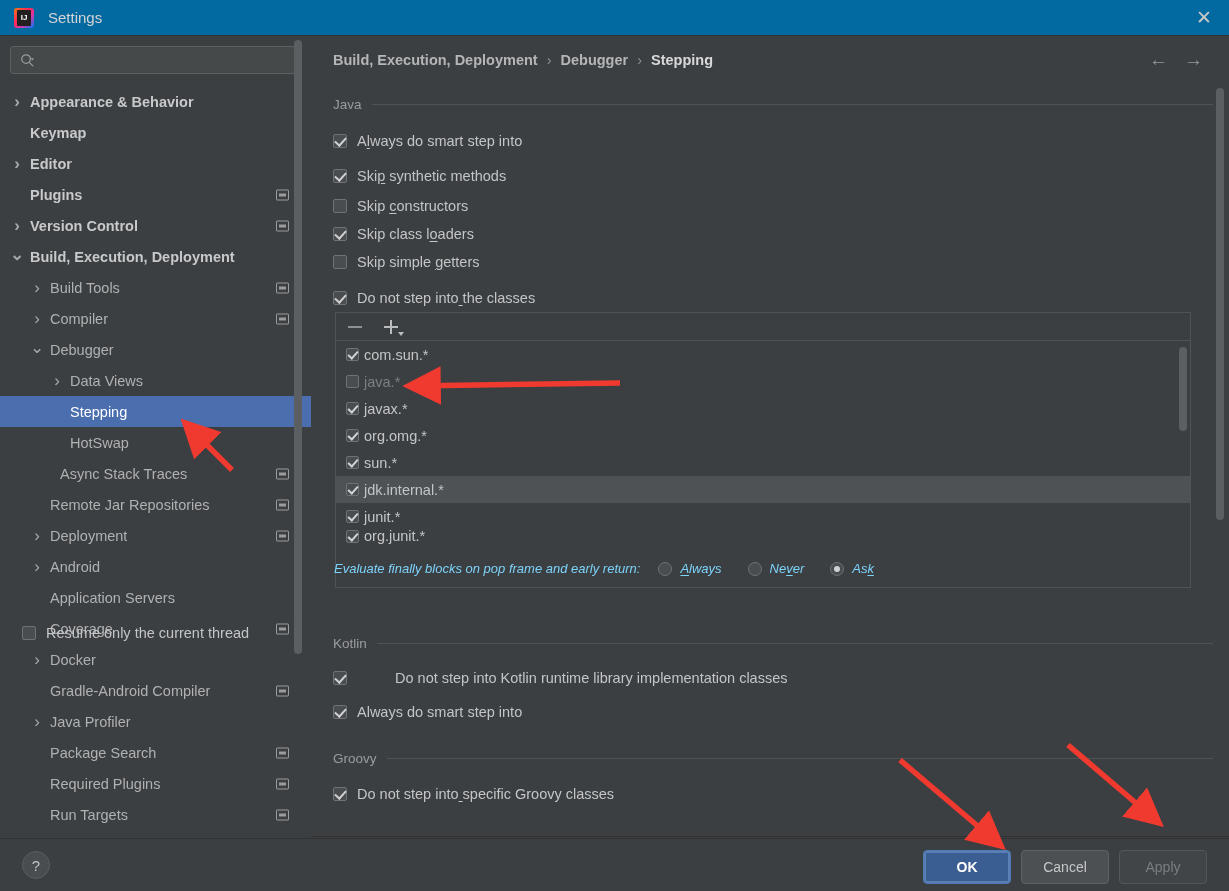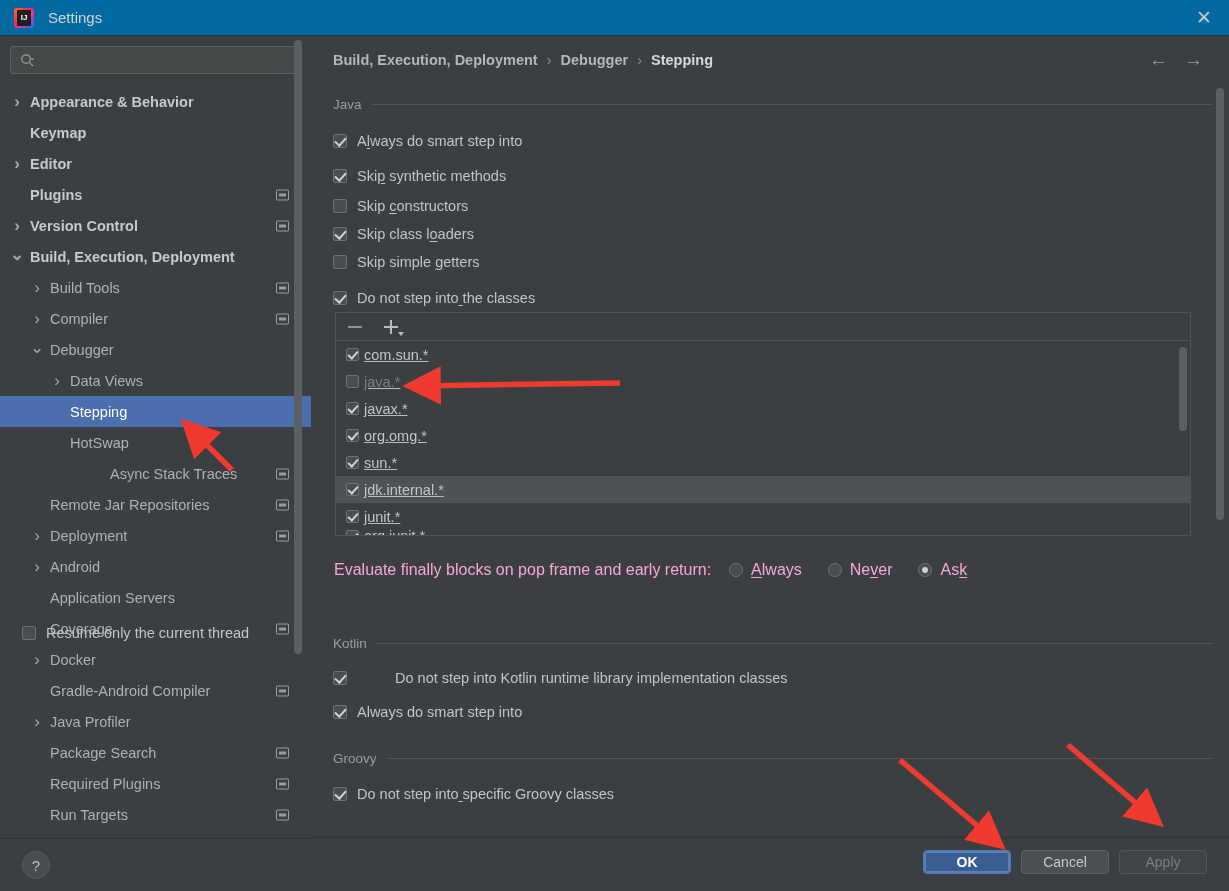--- a/index.html
+++ b/index.html
@@ -114,22 +114,22 @@
   }
   .cbox.checked::after {
     content: ""; position: absolute; left: 3px; top: 0px;
     width: 5px; height: 9px; border: solid #cfd1d3;
     border-width: 0 2px 2px 0; transform: rotate(42deg);
   }
   .mn { text-decoration: underline; text-underline-offset: 2px; }
 
   
   .listbox {
-    position: absolute; left: 335px; top: 312px; width: 856px; height: 224px;
-    border: 1px solid #4f5355; background: #3c3f41; overflow: hidden; text-decoration: underline;
+    position: absolute; left: 335px; top: 312px; width: 856px; height: 276px;
+    border: 1px solid #4f5355; background: #3c3f41; overflow: hidden;
   }
   .list-toolbar {
     height: 28px; border-bottom: 1px solid #4f5355; display: flex;
     align-items: center; padding-left: 12px; gap: 22px;
   }
   .tb-btn { position: relative; color: #a5a7a9; display: flex; align-items: center; }
   .tb-minus { width: 14px; height: 2px; background: #8e9092; }
   .tb-plus { position: relative; width: 14px; height: 14px; }
   .tb-plus::before { content:""; position:absolute; left:0; top:6px; width:14px; height:2px; background:#b9bbbd; }
   .tb-plus::after  { content:""; position:absolute; left:6px; top:0; width:2px; height:14px; background:#b9bbbd; }
@@ -155,21 +155,21 @@
     border-width: 0 2px 2px 0; transform: rotate(42deg);
   }
   .list-sb {
     position: absolute; right: 3px; top: 34px; width: 8px; height: 84px;
     background: #5c5f61; border-radius: 4px;
   }
 
   
   .radio-row {
     position: absolute; left: 334px; top: 561px; display: flex;
-    align-items: center; font-size: 16px; color: #f9a8d4;
+    align-items: center; font-size: 13px; color: #7dd3fc; font-style: italic;
   }
   .radio-label { margin-right: 18px; }
   .radio-opt { display: flex; align-items: center; margin-right: 26px; }
   .rbox {
     width: 14px; height: 14px; flex: 0 0 14px; border: 1px solid #6f7274;
     background: #4a4d4f; border-radius: 50%; margin-right: 8px; position: relative;
   }
   .rbox.on::after {
     content: ""; position: absolute; left: 3px; top: 3px;
     width: 6px; height: 6px; border-radius: 50%; background: #cfd1d3;
@@ -181,21 +181,21 @@
     background: #3c3f41; border-top: 1px solid #323232;
   }
   .help-btn {
     position: absolute; left: 22px; top: 12px; width: 28px; height: 28px;
     border-radius: 50%; background: #4a4d4f; border: 1px solid #5a5d5f;
     color: #c0c2c4; font-size: 15px; display: flex;
     align-items: center; justify-content: center;
   }
   .btns { position: absolute; right: 22px; top: 11px; display: flex; gap: 10px; }
   .btn {
-    height: 24px; min-width: 88px; padding: 0 18px; border-radius: 4px;
+    height: 34px; min-width: 88px; padding: 0 18px; border-radius: 4px;
     display: flex; align-items: center; justify-content: center;
     font-size: 14px; border: 1px solid #5e6264; background: #4c5052;
     color: #c5c7c9;
   }
   .btn.primary {
     background: #3b5e92; border: 1px solid #4e79b5; color: #ffffff;
     font-weight: bold; box-shadow: 0 0 0 2px #5a7fb5 inset;
   }
   .btn.disabled { color: #7a7d7f; background: #424547; border-color: #545758; }
 
@@ -277,21 +277,21 @@
         <span class="tree-label" style="margin-left: 6px;">Data Views</span>
       </div>
       <div class="tree-row selected" style="padding-left: 50px;">
         <span class="twisty"></span>
         <span class="tree-label" style="margin-left: 6px;">Stepping</span>
       </div>
       <div class="tree-row" style="padding-left: 50px;">
         <span class="twisty"></span>
         <span class="tree-label" style="margin-left: 6px;">HotSwap</span>
       </div>
-      <div class="tree-row" style="padding-left: 74px; margin-left: 16px;">
+      <div class="tree-row" style="padding-left: 40px;">
         <span class="twisty"></span>
         <span class="tree-label" style="margin-left: 6px;">Async Stack Traces</span>
         <span class="proj-badge"></span>
       </div>
       <div class="tree-row" style="padding-left: 30px;">
         <span class="twisty"></span>
         <span class="tree-label" style="margin-left: 6px;">Remote Jar Repositories</span>
         <span class="proj-badge"></span>
       </div>
       <div class="tree-row" style="padding-left: 30px;">

